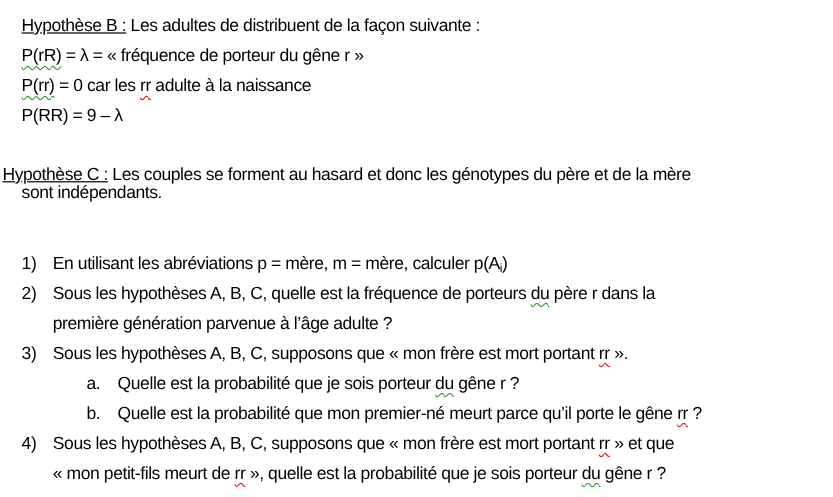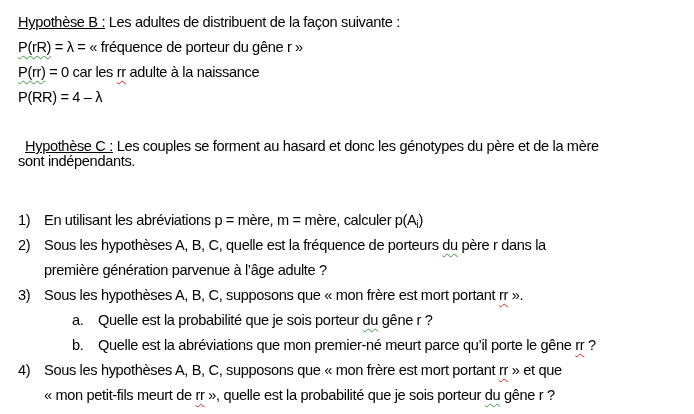--- a/index.html
+++ b/index.html
@@ -21,44 +21,44 @@
 
 <div class="line" style="left:18px; top:13px;">
   <span class="bold-u">Hypothèse B :</span><span> Les adultes de distribuent de la façon suivante :</span>
 </div>
 <div class="line" style="left:18px; top:38px;text-align:center;">
   <span class="squig-g">P(rR)</span><span> = λ = « fréquence de porteur du gêne r »</span>
 </div>
 <div class="line" style="left:18px; top:63px;">
   <span class="squig-g">P(rr)</span><span> = 0 car les </span><span class="squig-r">rr</span><span> adulte à la naissance</span>
 </div>
-<div class="line" style="left:18px; top:88px;">P(RR) = 4 – λ</div>
+<div class="line" style="left:18px; top:88px;">P(RR) = 9 – λ</div>
 
-<div class="line" style="left:25px; top:137px;">
+<div class="line" style="left:2px; top:137px;">
   <span class="bold-u">Hypothèse C :</span><span> Les couples se forment au hasard et donc les génotypes du père et de la mère</span>
 </div>
 <div class="line" style="left:18px; top:152px;">sont indépendants.</div>
 
 <div class="line" style="left:18px; top:211px;">
   <span class="num">1)</span><span>En utilisant les abréviations p = mère, m = mère, calculer p(A</span><span class="sub">i</span><span>)</span>
 </div>
 
 <div class="line" style="left:18px; top:236px;">
   <span class="num">2)</span><span>Sous les hypothèses A, B, C, quelle est la fréquence de porteurs </span><span class="squig-g">du</span><span> père r dans la</span>
 </div>
 <div class="line" style="left:44px; top:261px;">première génération parvenue à l’âge adulte ?</div>
 
 <div class="line" style="left:18px; top:286px;">
   <span class="num">3)</span><span>Sous les hypothèses A, B, C, supposons que « mon frère est mort portant </span><span class="squig-r">rr</span><span> ».</span>
 </div>
 <div class="line" style="left:72px; top:311px;">
   <span class="num">a.</span><span>Quelle est la probabilité que je sois porteur </span><span class="squig-g">du</span><span> gêne r ?</span>
 </div>
 <div class="line" style="left:72px; top:336px;">
-  <span class="num">b.</span><span>Quelle est la abréviations que mon premier-né meurt parce qu’il porte le gêne </span><span class="squig-r">rr</span><span> ?</span>
+  <span class="num">b.</span><span>Quelle est la probabilité que mon premier-né meurt parce qu’il porte le gêne </span><span class="squig-r">rr</span><span> ?</span>
 </div>
 
 <div class="line" style="left:18px; top:361px;">
   <span class="num">4)</span><span>Sous les hypothèses A, B, C, supposons que « mon frère est mort portant </span><span class="squig-r">rr</span><span> » et que</span>
 </div>
 <div class="line" style="left:44px; top:386px;">
   <span>« mon petit-fils meurt de </span><span class="squig-r">rr</span><span> », quelle est la probabilité que je sois porteur </span><span class="squig-g">du</span><span> gêne r ?</span>
 </div>
 
 </body></html>

